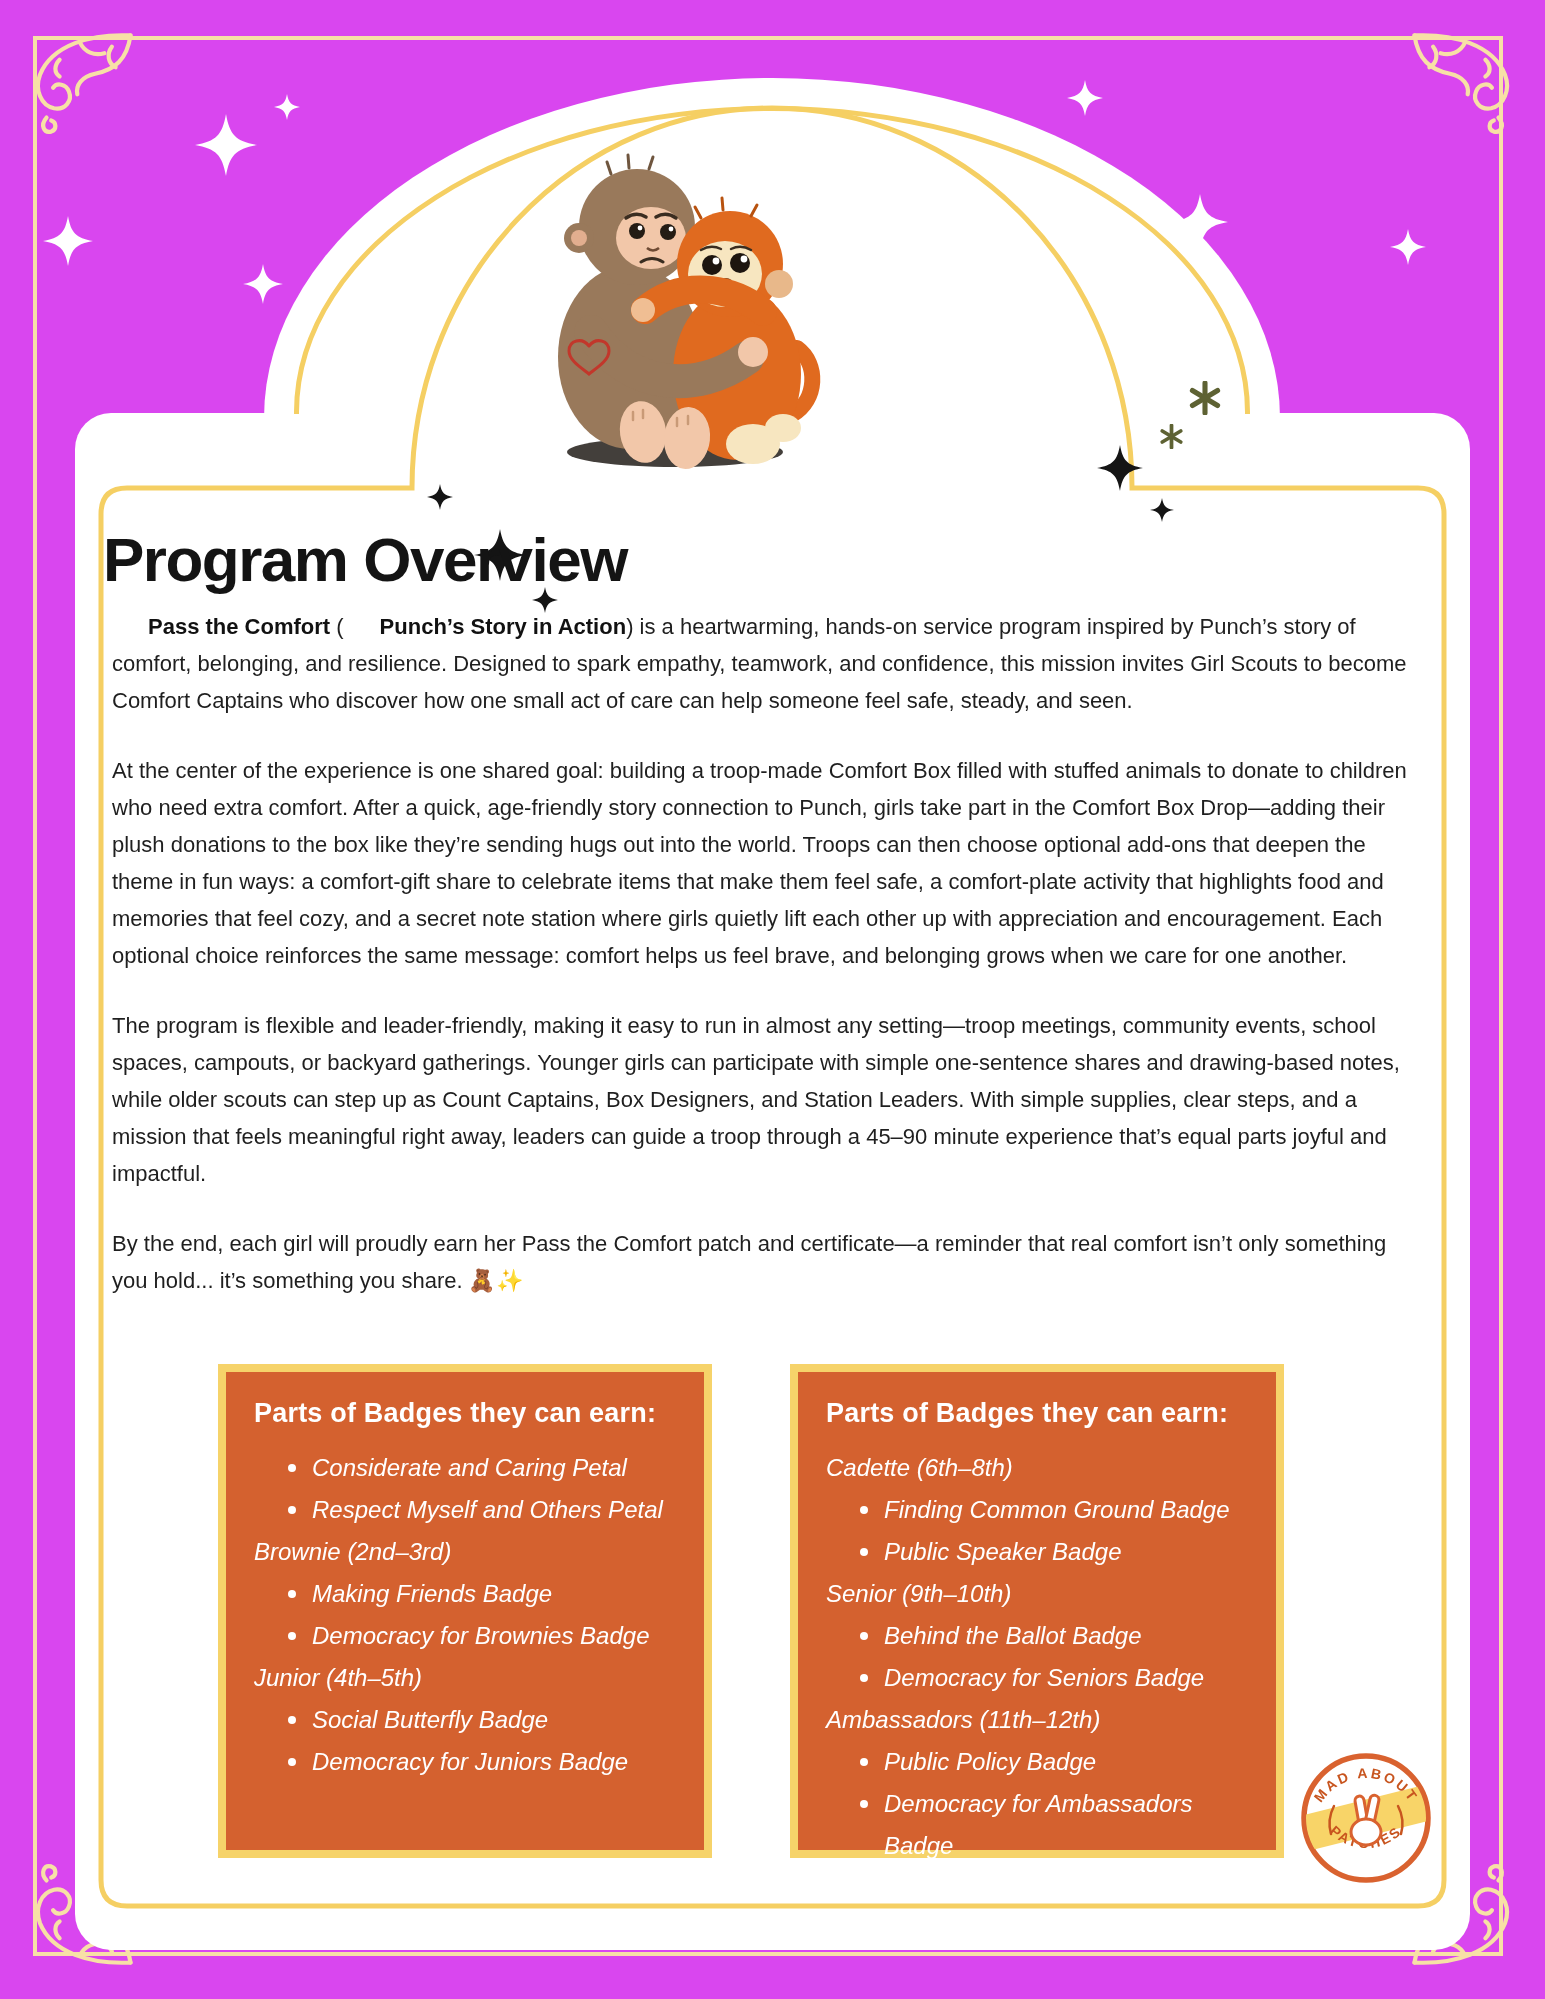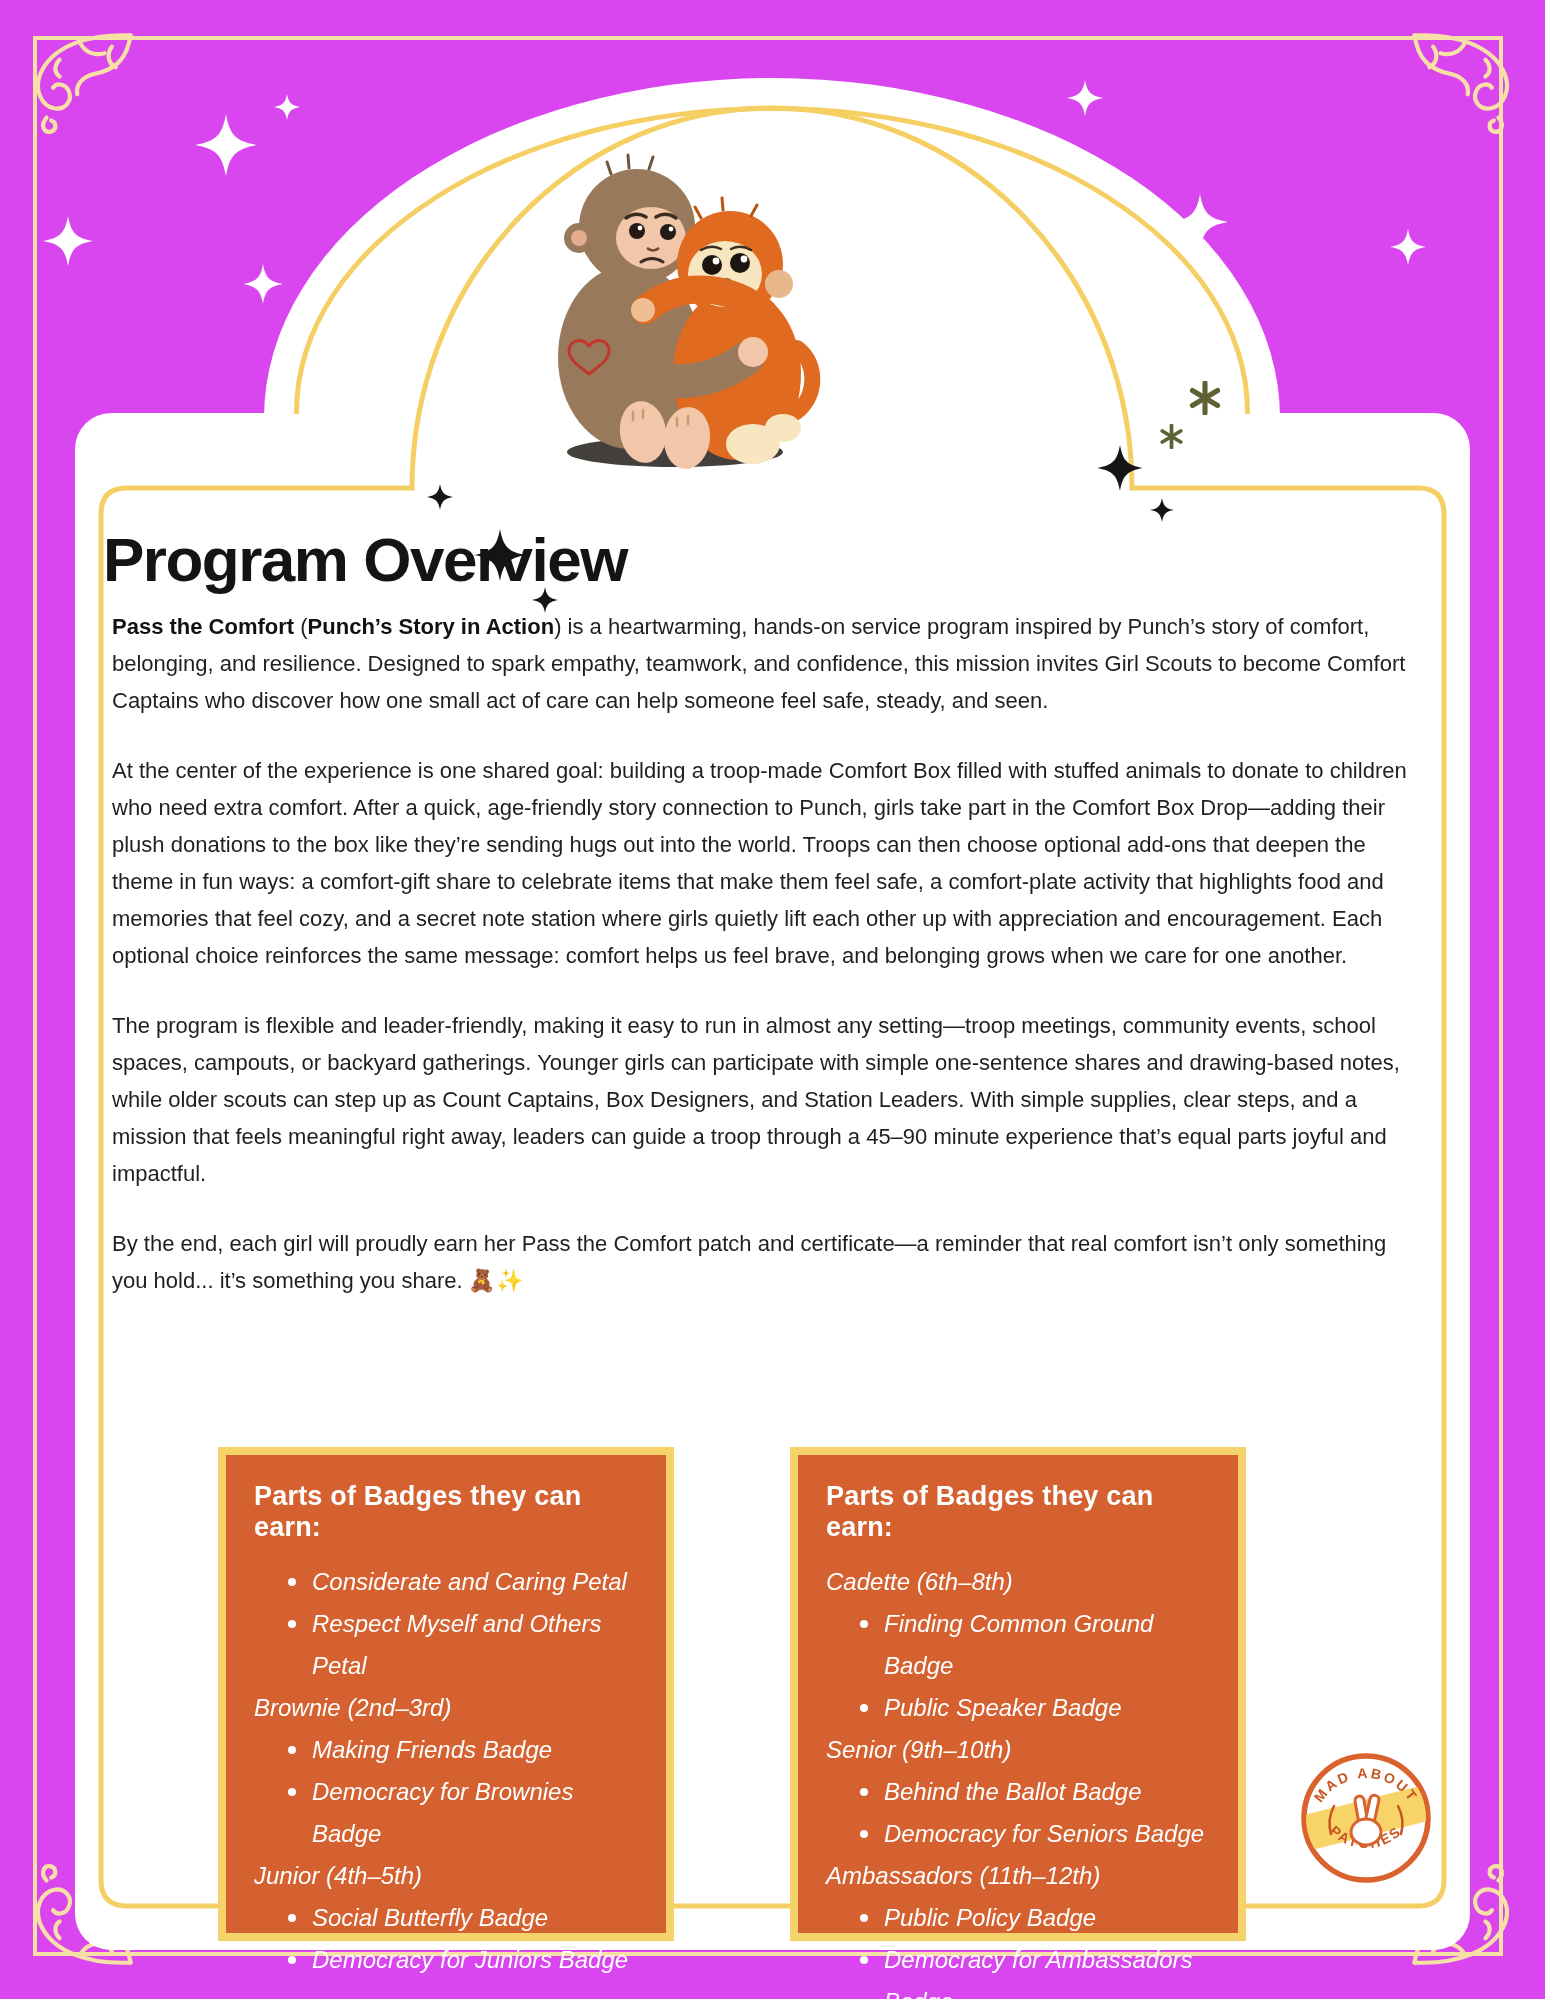--- a/index.html
+++ b/index.html
@@ -40,24 +40,24 @@
   .monkeys{position:absolute;left:525px;top:122px;width:300px;height:350px;z-index:4;}
   
   .page-title{
     position:absolute;left:103px;top:524px;z-index:5;margin:0;
     font-size:62px;font-weight:800;letter-spacing:-1.5px;color:#141414;
   }
   .body-text{position:absolute;left:112px;top:608px;width:1312px;z-index:5;}
   .body-para{
     margin:0 0 33px 0;font-size:22px;line-height:37px;color:#1f1f1f;
   }
-  .body-para strong{font-weight:700;color:#111;}
+  .body-para strong{font-weight:700;color:#111;margin-left:36px;}
   
   .badge-box{
-    position:absolute;top:1447px;width:456px;height:494px;box-sizing:border-box;
+    position:absolute;top:1364px;width:494px;height:494px;box-sizing:border-box;
     background:#D4612F;border:8px solid #F6D36A;z-index:5;
     padding:24px 28px;color:#ffffff;
   }
   .badge-box.left{left:218px;}
   .badge-box.right{left:790px;}
   .badge-box h2{
     margin:2px 0 18px 0;font-size:27px;font-weight:700;letter-spacing:0.2px;
   }
   .group-label{
     font-style:italic;font-size:24px;line-height:42px;font-weight:400;

